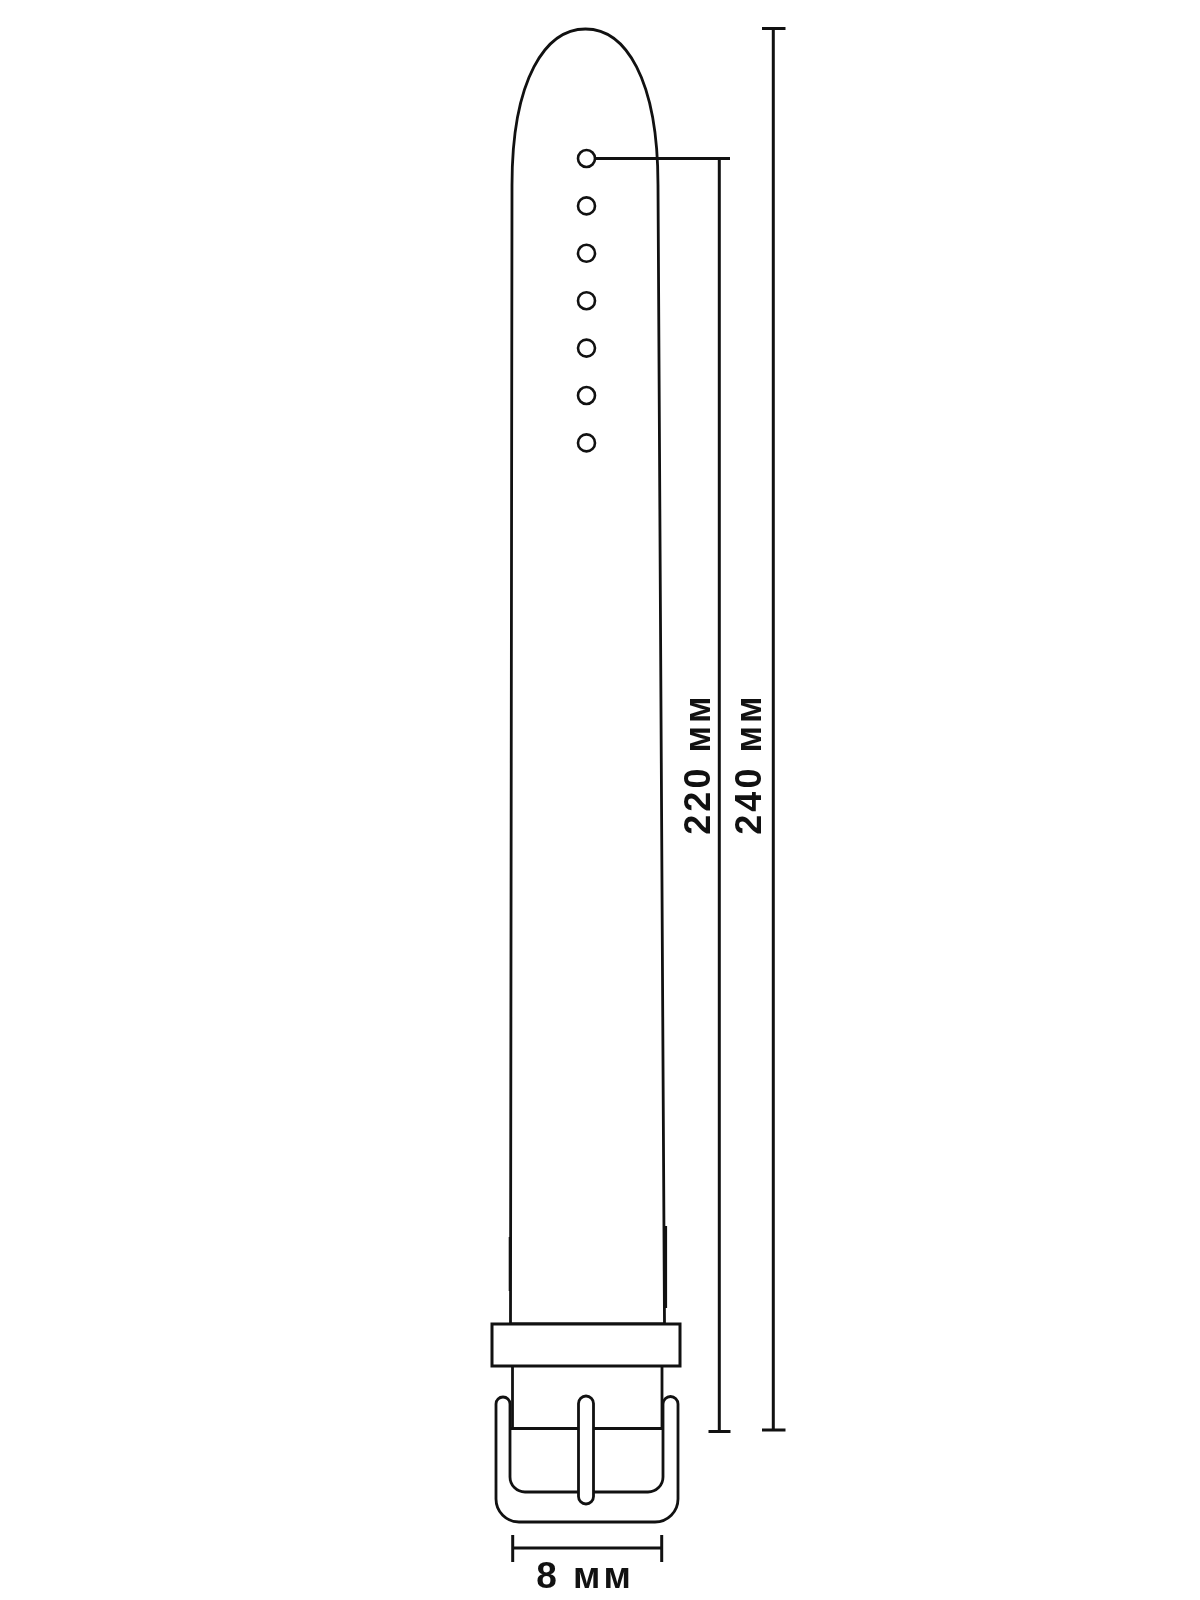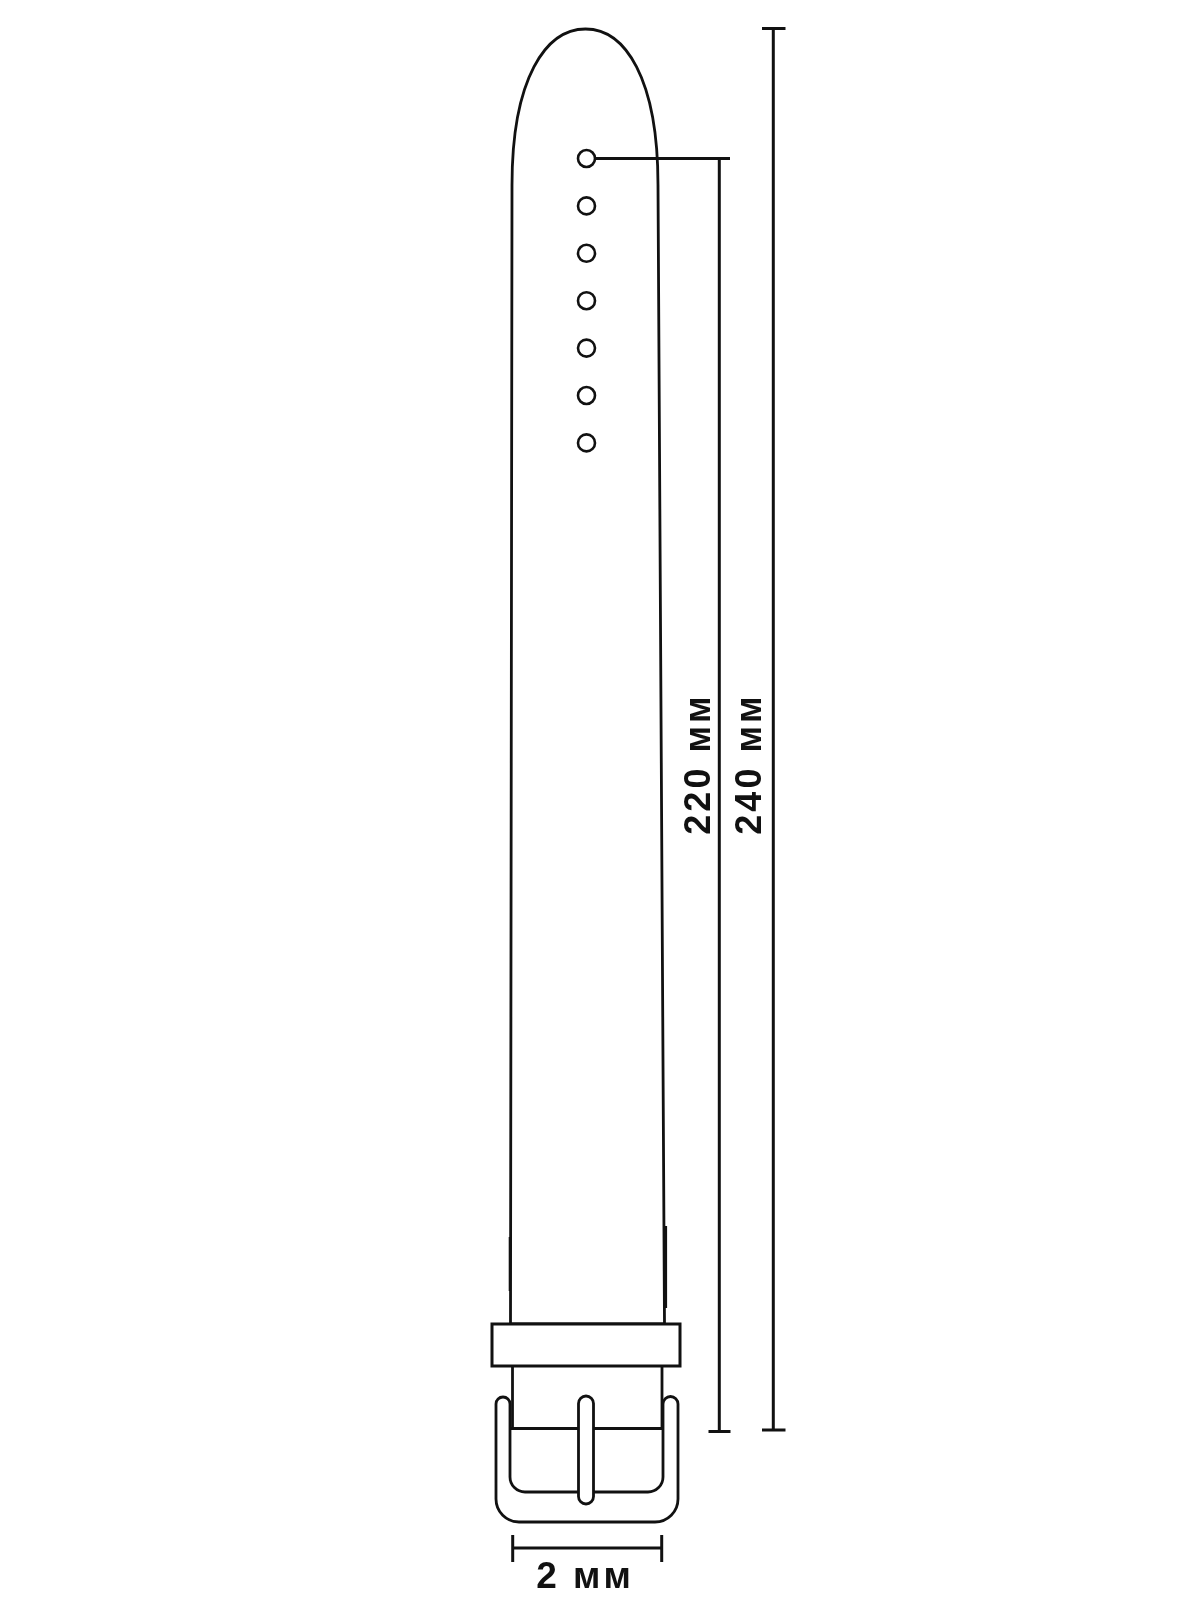--- a/index.html
+++ b/index.html
@@ -114,14 +114,14 @@
       <path class="ln w3" d="M 512.7,1548 L 661.7,1548"></path>
       <path class="ln w3" d="M 512.7,1535 L 512.7,1562"></path>
       <path class="ln w3" d="M 661.7,1535 L 661.7,1562"></path>
     </g>
   </svg>
 
   <div class="dim-label rotated" data-name="dimension-label-220">220 мм</div>
 
   <div class="dim-label rotated" data-name="dimension-label-240">240 мм</div>
 
-  <div class="dim-label horizontal" data-name="dimension-label-8">2 мм</div>
+  <div class="dim-label horizontal" data-name="dimension-label-8">8 мм</div>
 </div>
 
 </body></html>

